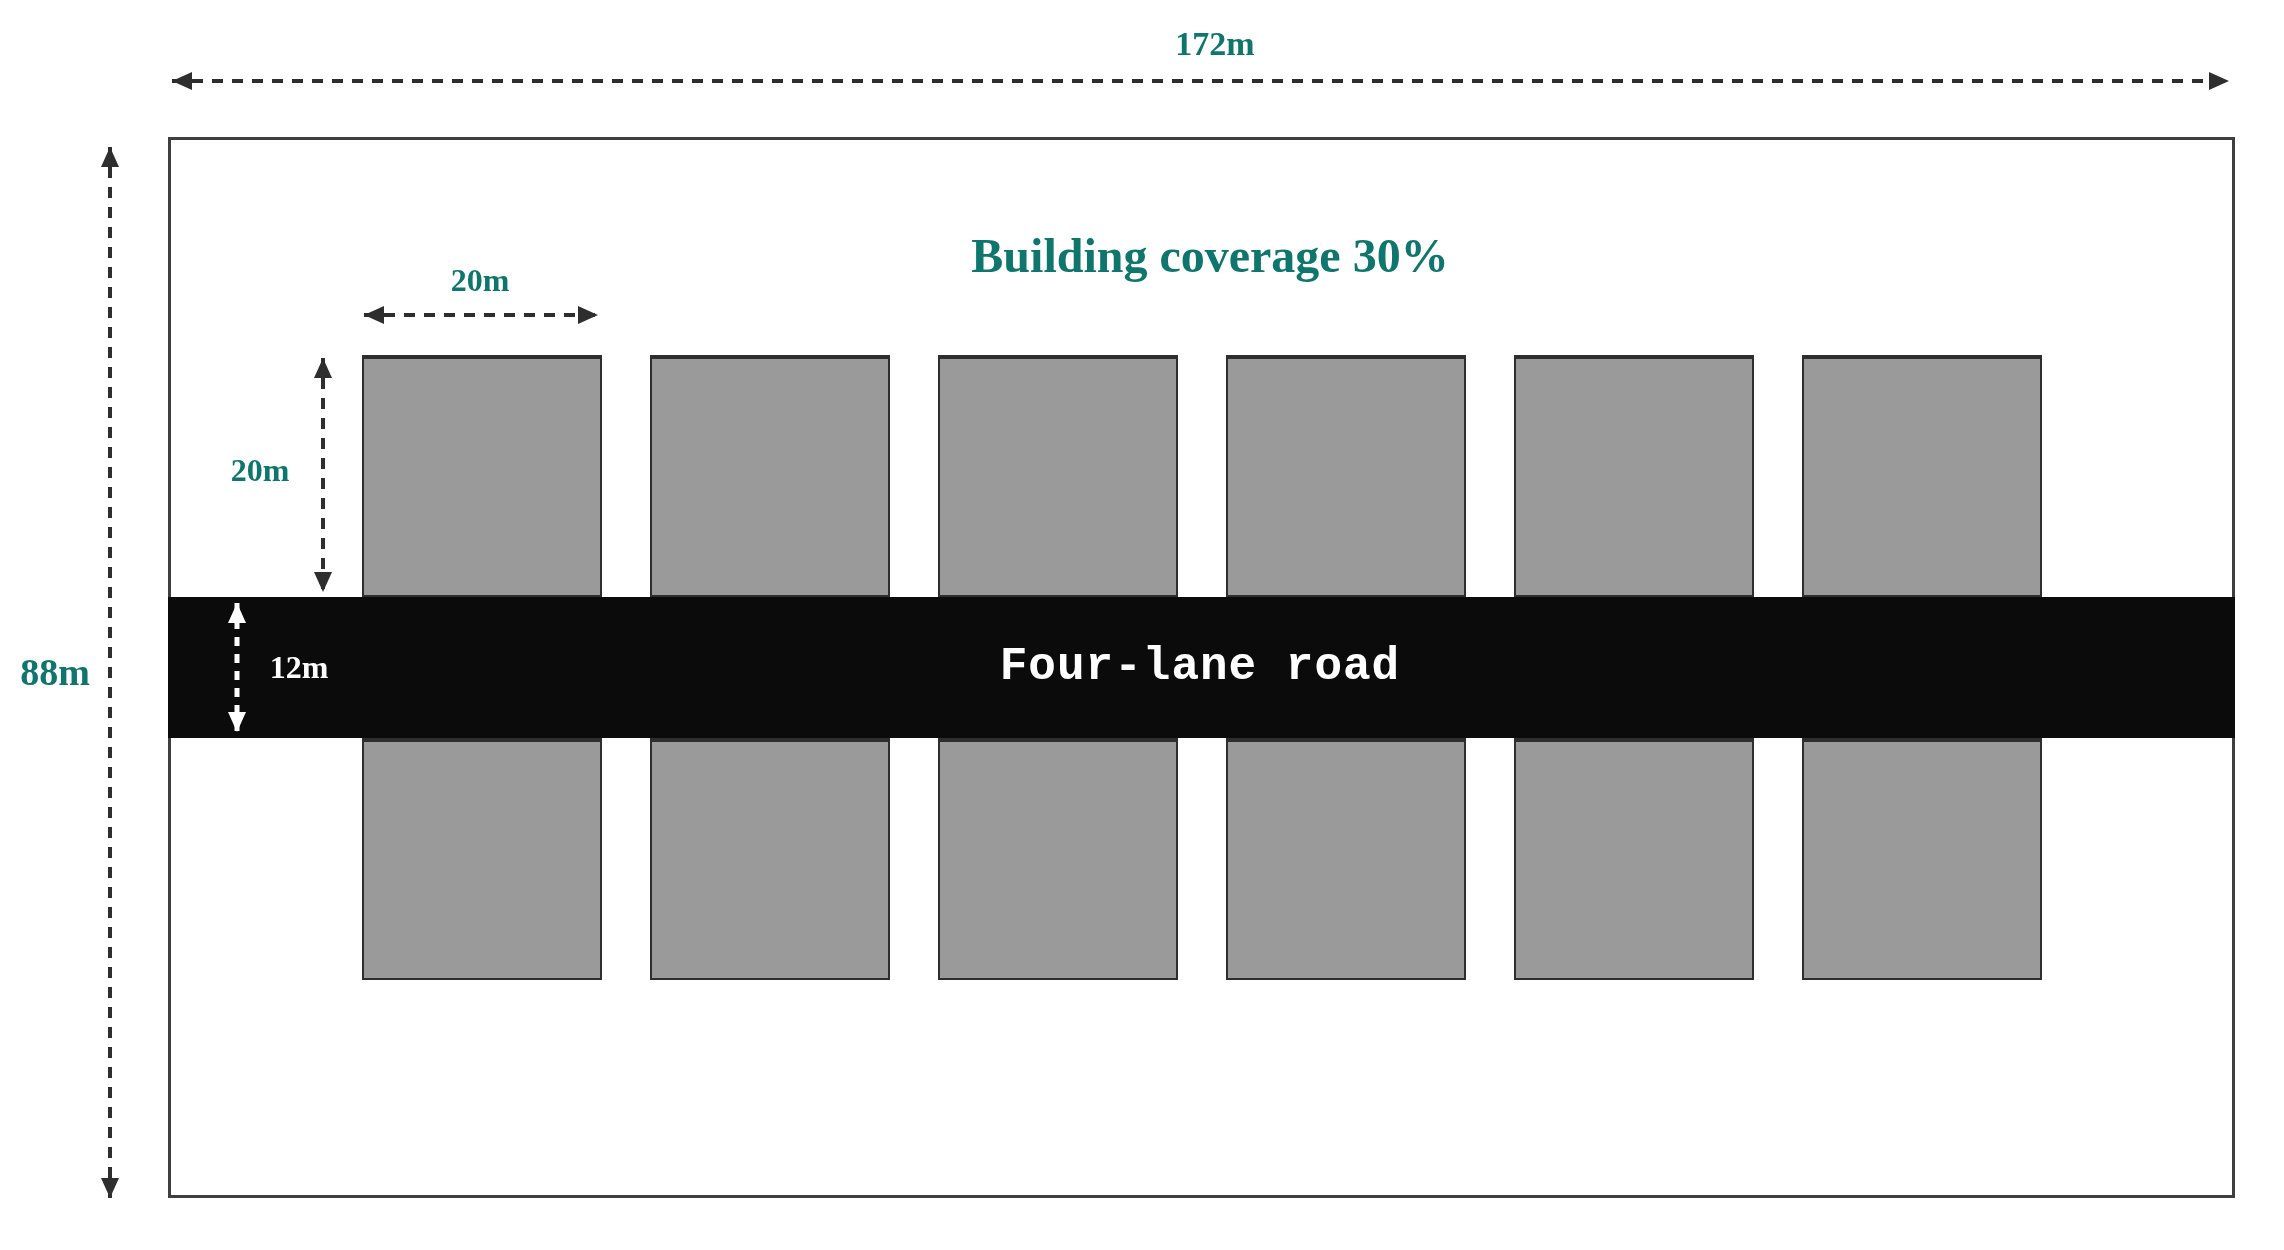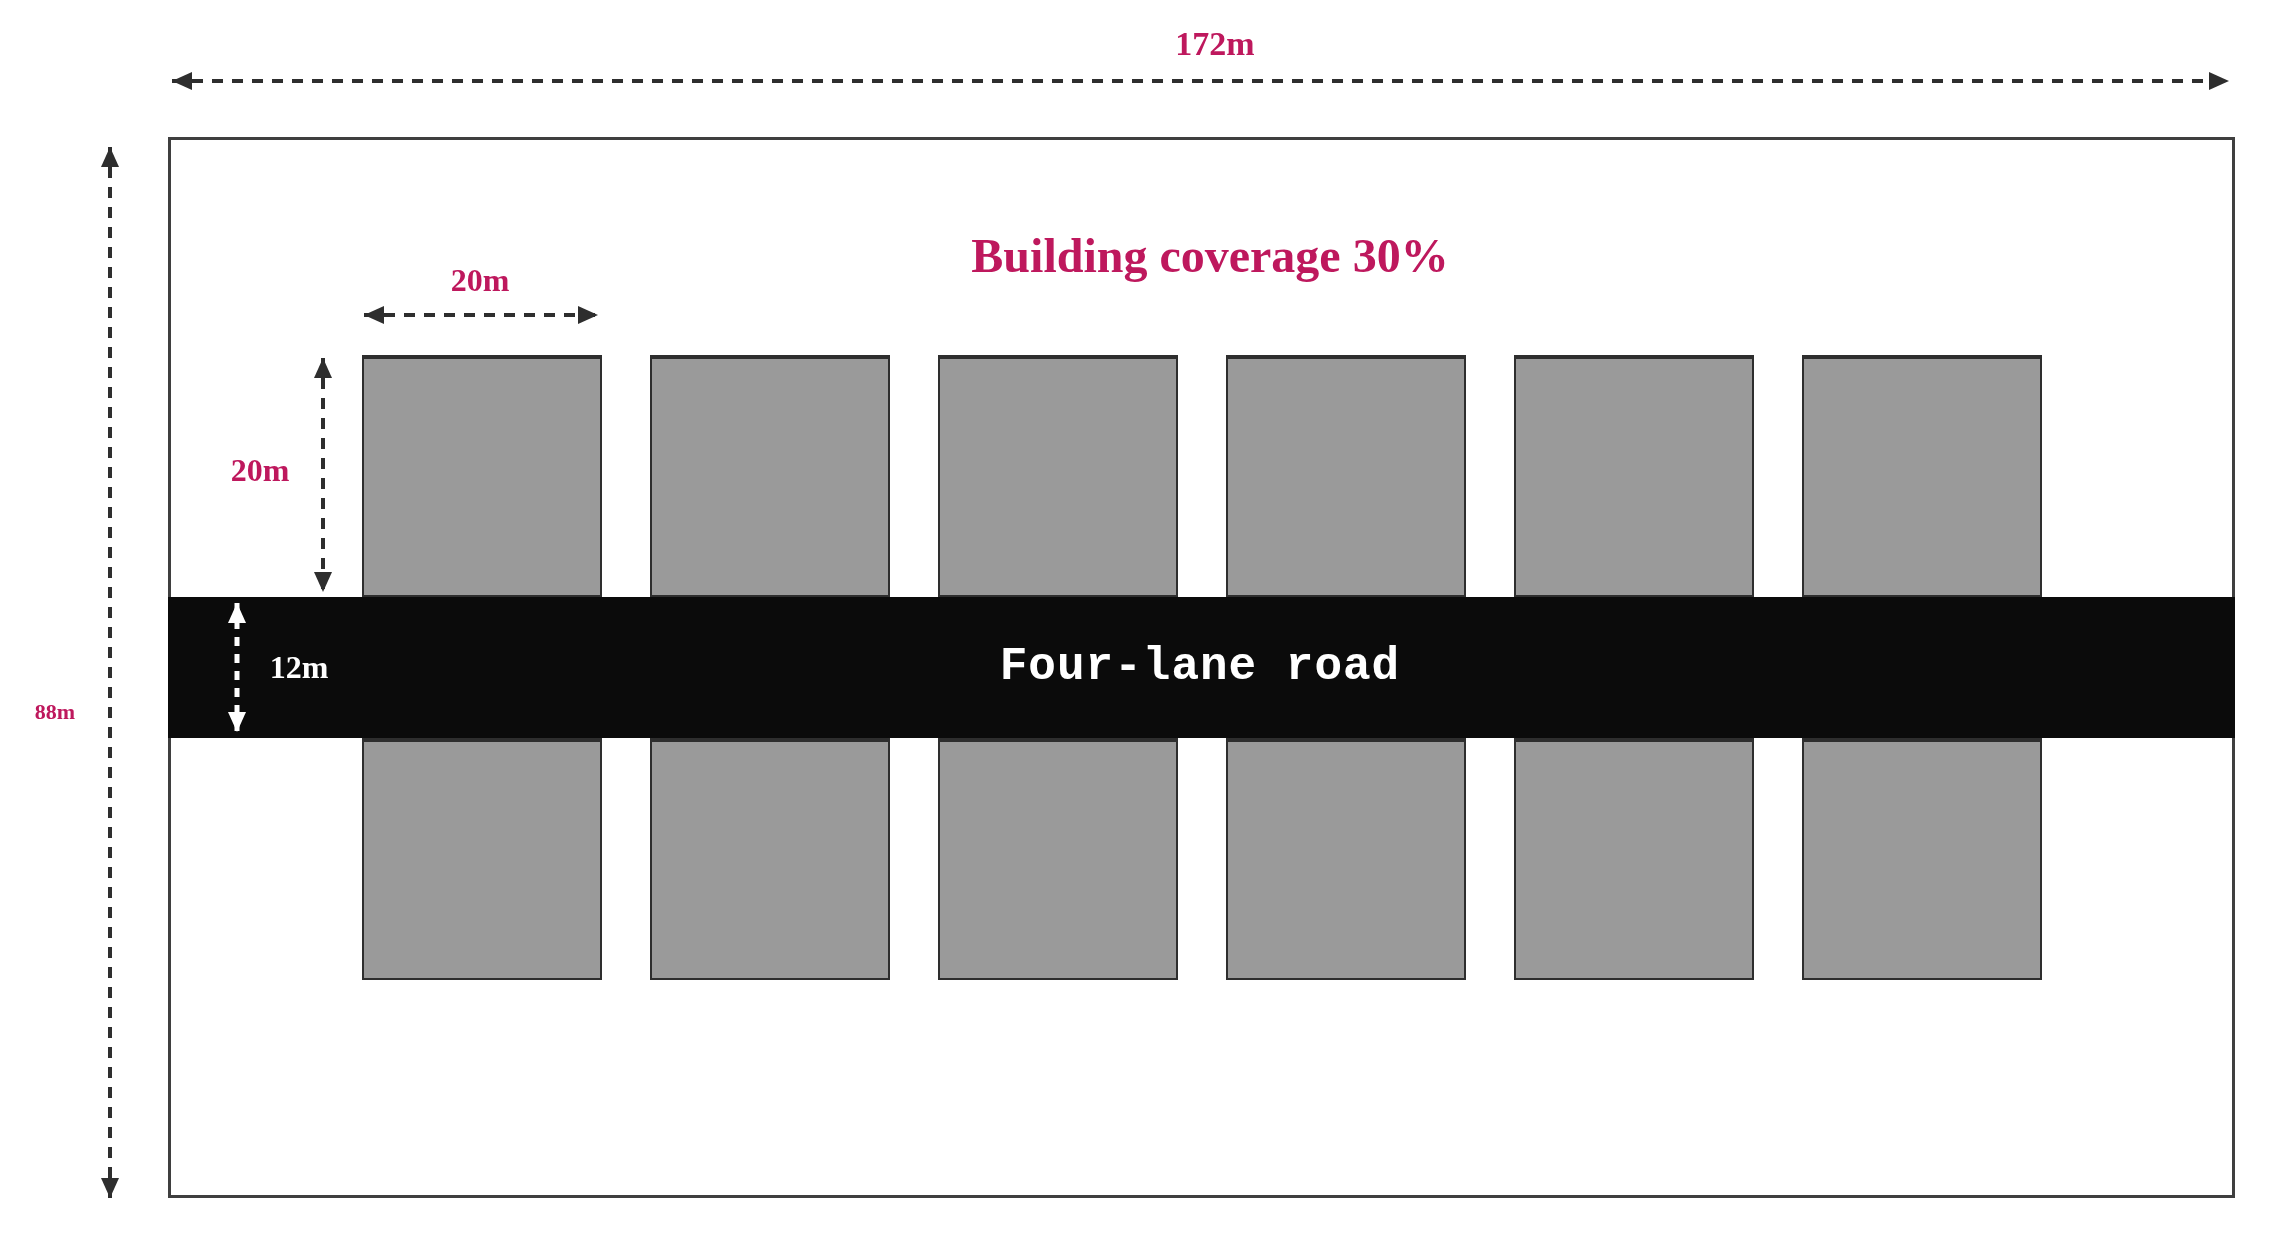--- a/index.html
+++ b/index.html
@@ -47,39 +47,39 @@
     left: 0;
     top: 0;
     width: 2284px;
     height: 1250px;
     pointer-events: none;
   }
   .label {
     position: absolute;
     transform: translate(-50%, -50%);
     font-weight: bold;
-    color: #be185d;
+    color: #0f766e;
     white-space: nowrap;
     line-height: 1;
   }
   .label-title {
     left: 1210px;
     top: 256px;
     font-size: 48px;
   }
   .label-road {
     left: 1200px;
     top: 667px;
     font-size: 46px;
     color: var(--road-text, #ffffff);
     letter-spacing: 1px;
     font-family: Liberation Mono, monospace;
   }
   .label-site-width  { left: 1215px; top: 44px;  font-size: 34px; }
-  .label-site-height { left: 55px;   top: 712px; font-size: 22px; }
+  .label-site-height { left: 55px;   top: 672px; font-size: 38px; }
   .label-bldg-width  { left: 480px;  top: 280px; font-size: 32px; }
   .label-bldg-height { left: 260px;  top: 470px; font-size: 32px; }
   .label-road-width  { left: 299px;  top: 667px; font-size: 32px; color: var(--road-text, #ffffff); }
   .dim-line {
     stroke: var(--dimension-line, #2e2e2e);
     stroke-width: 4;
     stroke-dasharray: 11 9;
     fill: none;
   }
   .dim-line-white {

